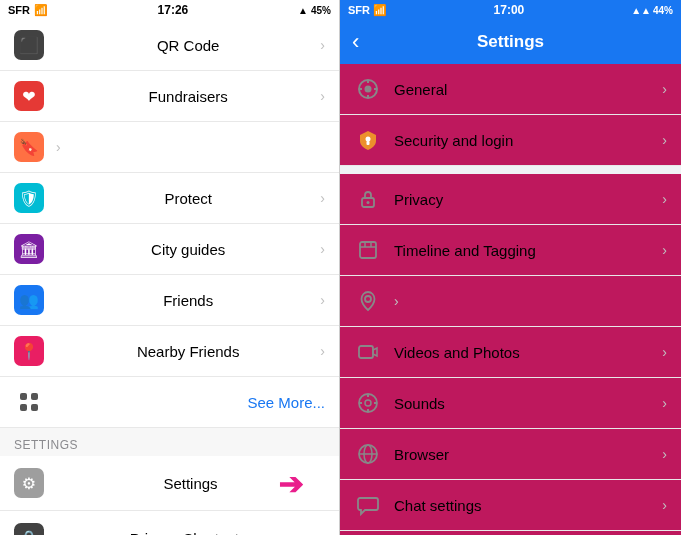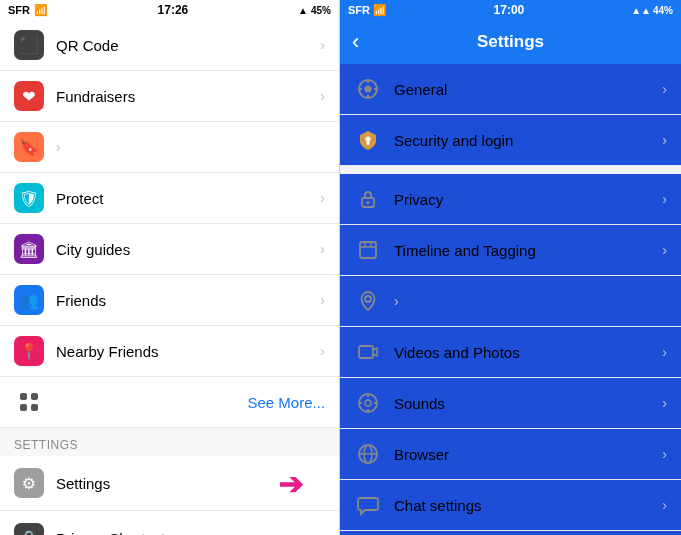--- a/index.html
+++ b/index.html
@@ -59,20 +59,21 @@
       align-items: center;
       justify-content: center;
       margin-right: 12px;
       flex-shrink: 0;
       font-size: 16px;
     }
     .item-label {
       flex: 1;
       font-size: 15px;
       color: #000;
+      text-align: center;
     }
     .item-chevron {
       color: #c0c0c0;
       font-size: 14px;
     }
     .see-more {
       color: #1877f2;
       font-size: 15px;
       flex: 1;
       text-align: right;
@@ -161,21 +162,21 @@
       flex: 1;
       overflow-y: auto;
       background: #fff;
     }
 
     .settings-row {
       display: flex;
       align-items: center;
       padding: 11px 14px;
       border-bottom: 1px solid #e8e8e8;
-      background: #1d4ed8;
+      background: #be185d;
       cursor: pointer;
       position: relative;
     }
 
     .settings-row-icon {
       width: 28px;
       height: 28px;
       margin-right: 12px;
       display: flex;
       align-items: center;

